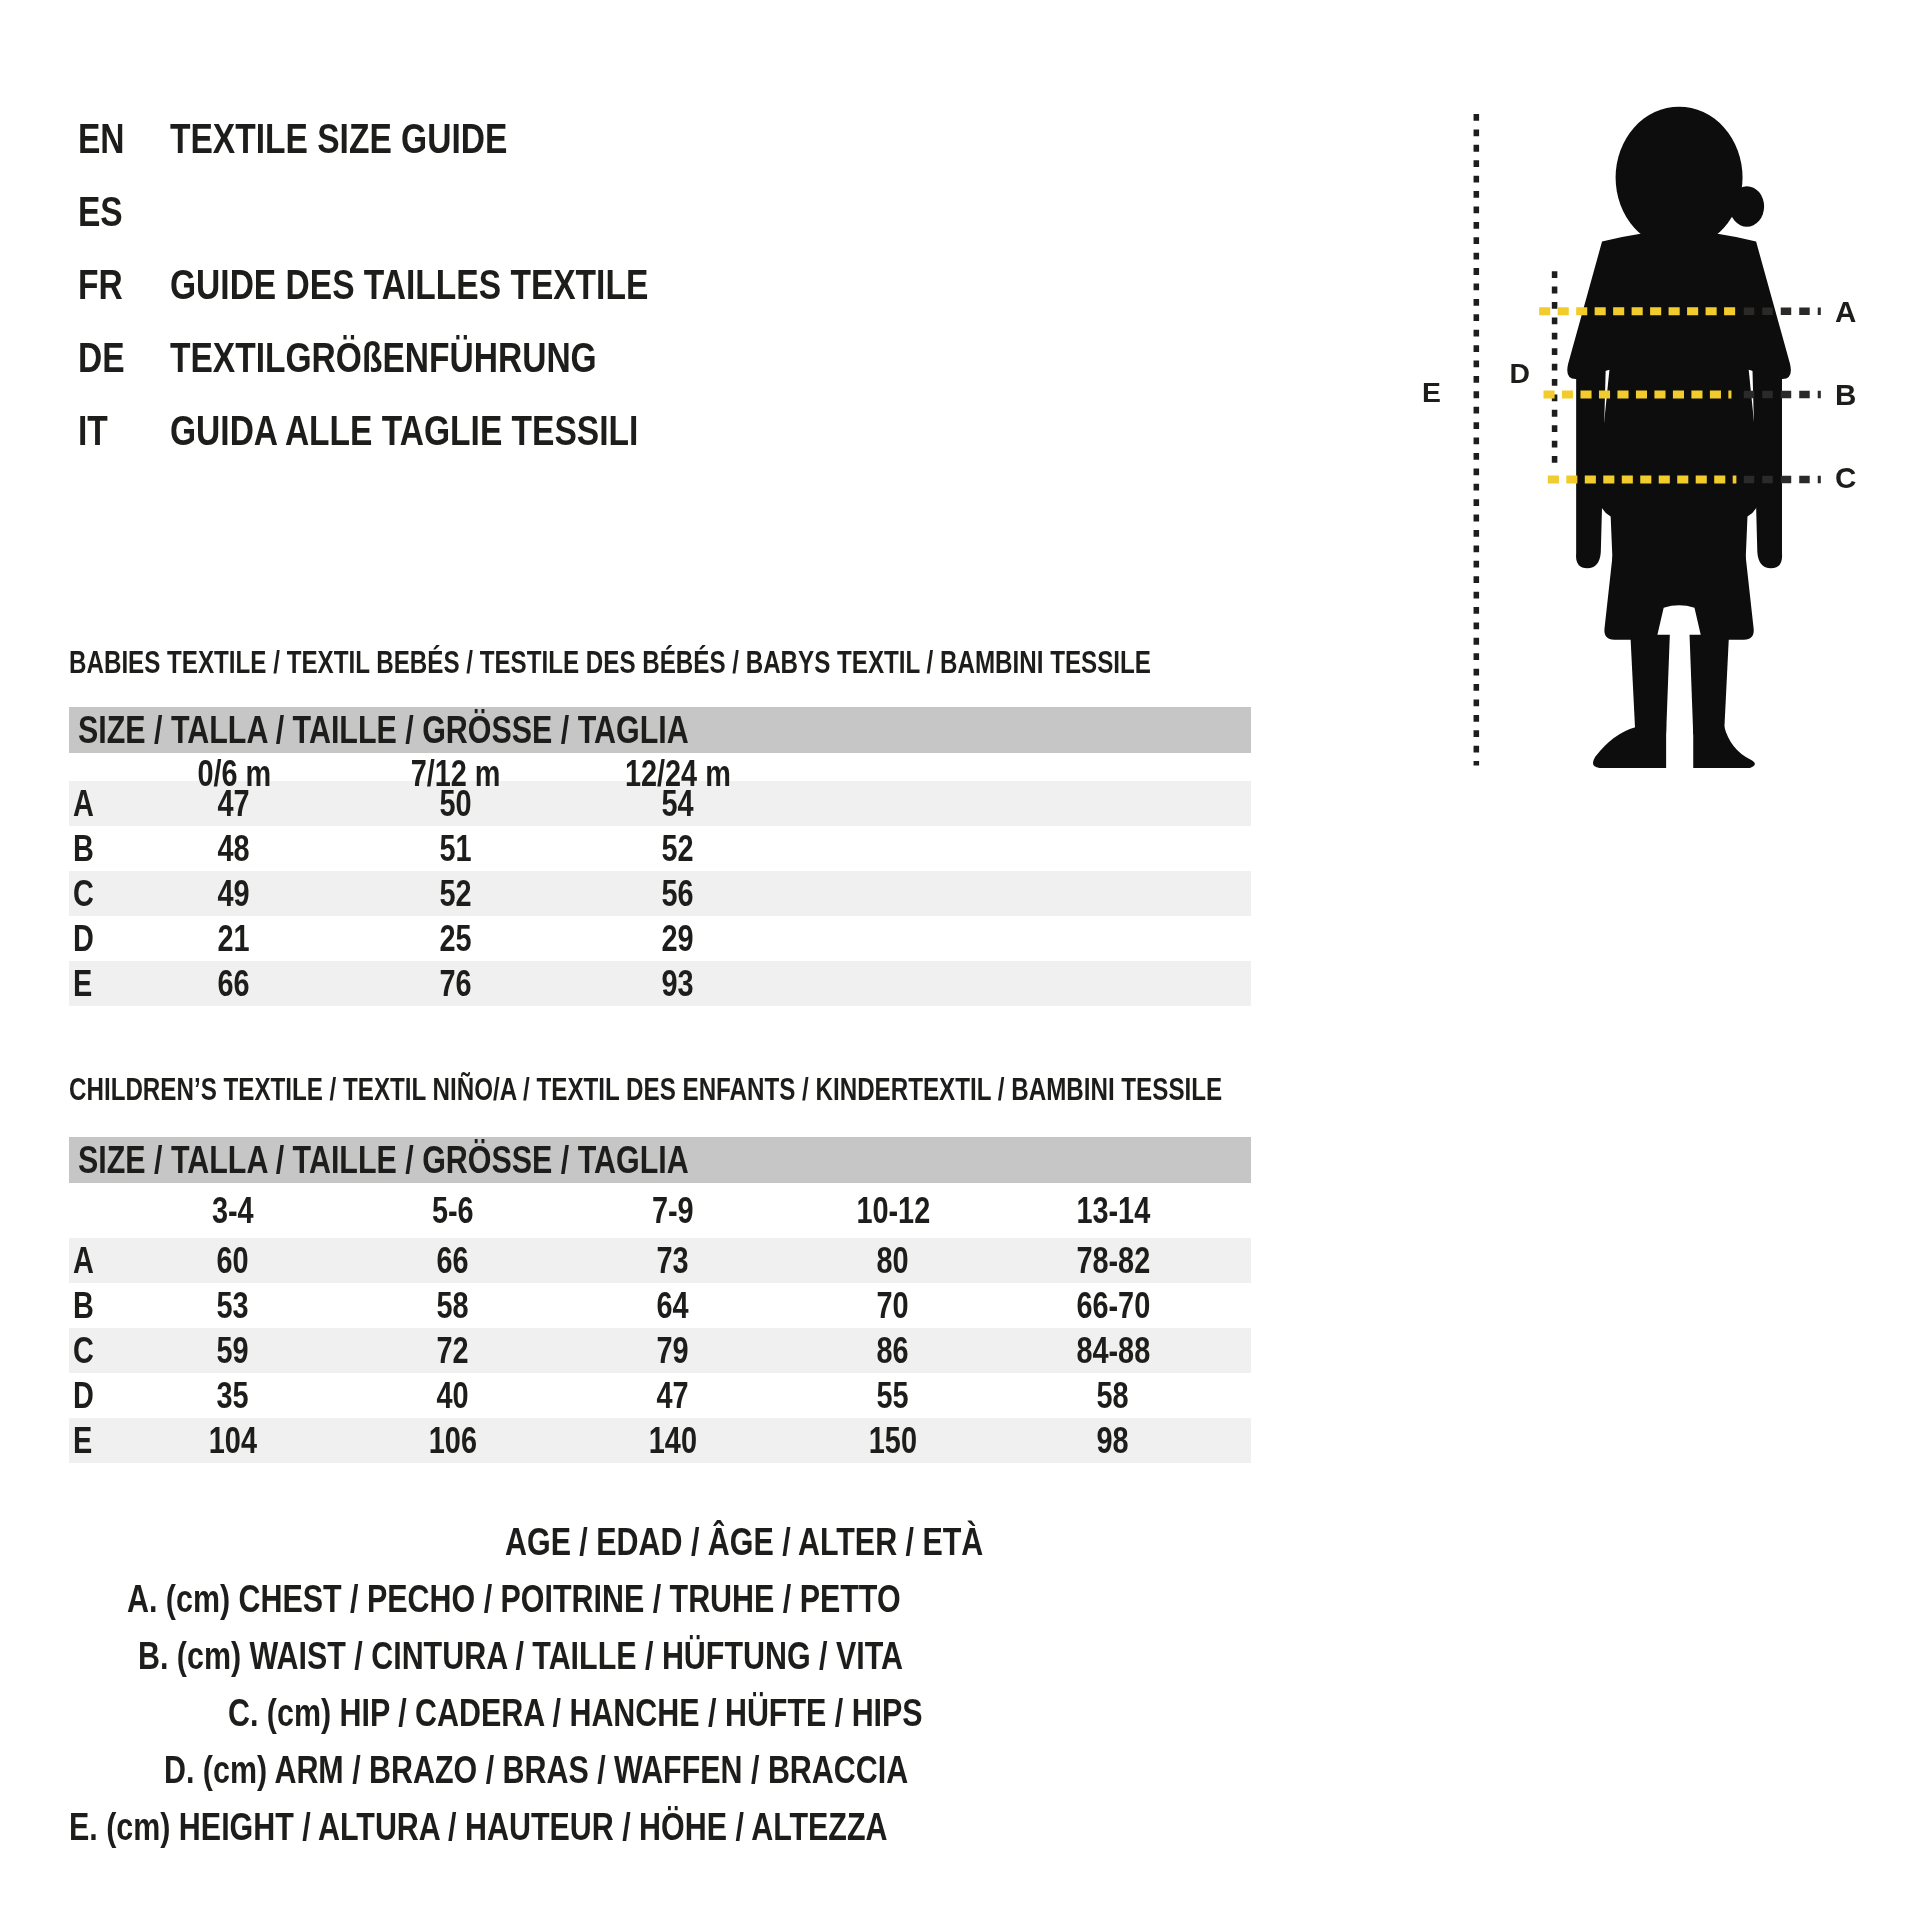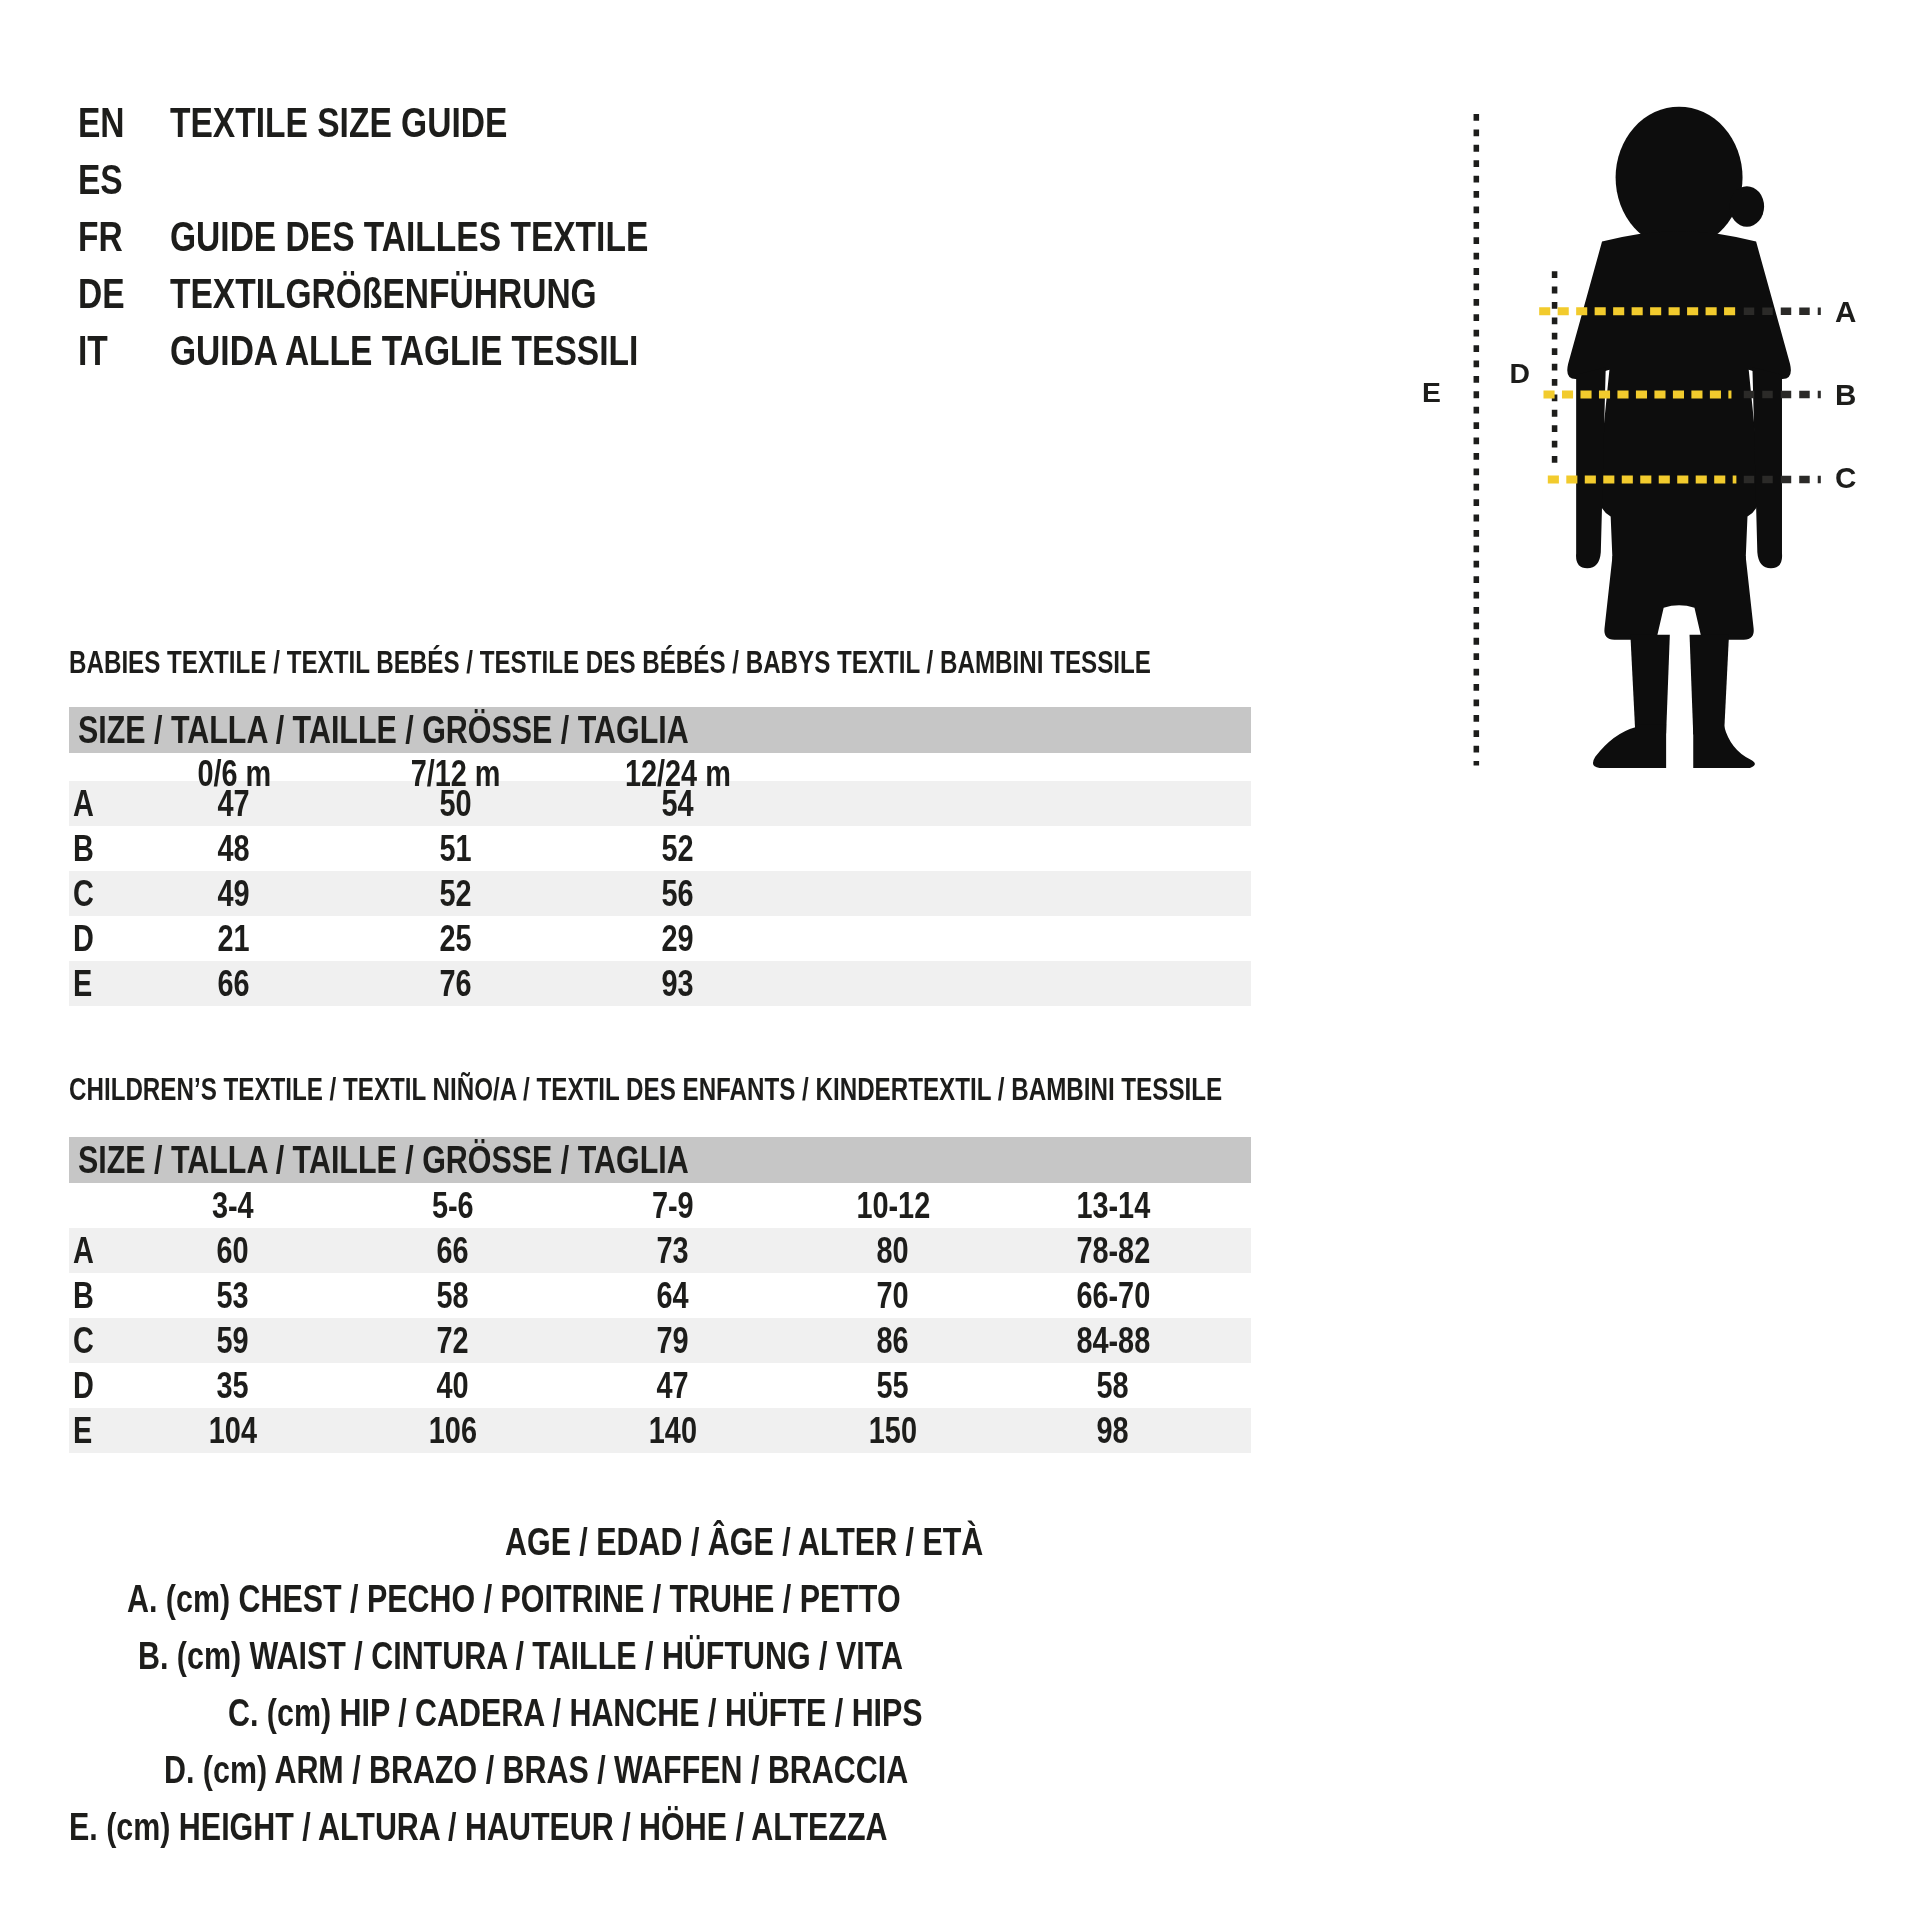--- a/index.html
+++ b/index.html
@@ -22,21 +22,21 @@
   .cx  { display: inline-block; transform: scaleX(0.78); transform-origin: 0 50%; white-space: nowrap; }
   .cxc { display: inline-block; transform: scaleX(0.78); transform-origin: 50% 50%; white-space: nowrap; }
 
   
   .langs {
     position: absolute;
     left: 78px;
     top: 94px;
     font-size: 43px;
   }
-  .lang-row { display: flex; height: 57px; align-items: center; }
+  .lang-row { display: flex; height: 57px; align-items: center; margin-top: 16px; }
   .lang-code  { width: 92px; flex: 0 0 92px; }
   .lang-title { flex: 1; }
 
   
   .figure-wrap {
     position: absolute;
     left: 1411px;
     top: 80px;
     width: 493px;
     height: 709px;
@@ -66,21 +66,21 @@
   .size-bar {
     height: 46px;
     background: #c6c6c6;
     display: flex;
     align-items: center;
     padding-left: 8.6px;
     box-sizing: border-box;
     font-size: 39px;
   }
   .thead { height: 28px; font-size: 37px; }
-  .children-block .thead { height: 45px; }
+  .children-block .thead { height: 55px; }
   .trow  { height: 45px; font-size: 37px; }
   .trow.odd { background: #f0f0f0; }
 
   .bgrid { display: grid; grid-template-columns: 54px 222px 222px 222px 1fr; }
   .cgrid { display: grid; grid-template-columns: 54px 220px 220px 220px 220px 220px 1fr; }
 
   .cell {
     display: flex;
     align-items: center;
     justify-content: center;

